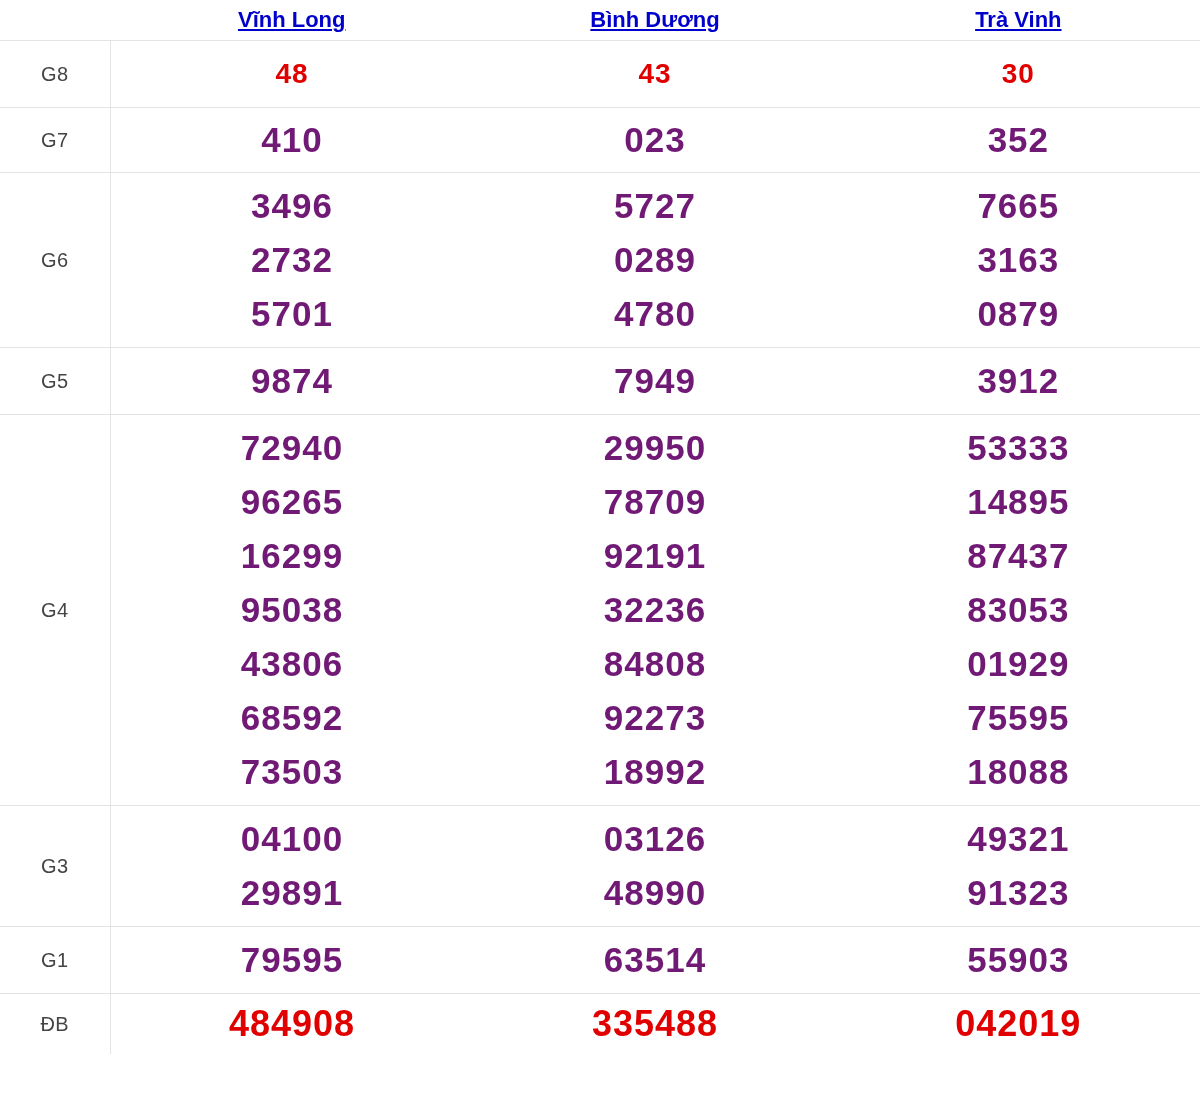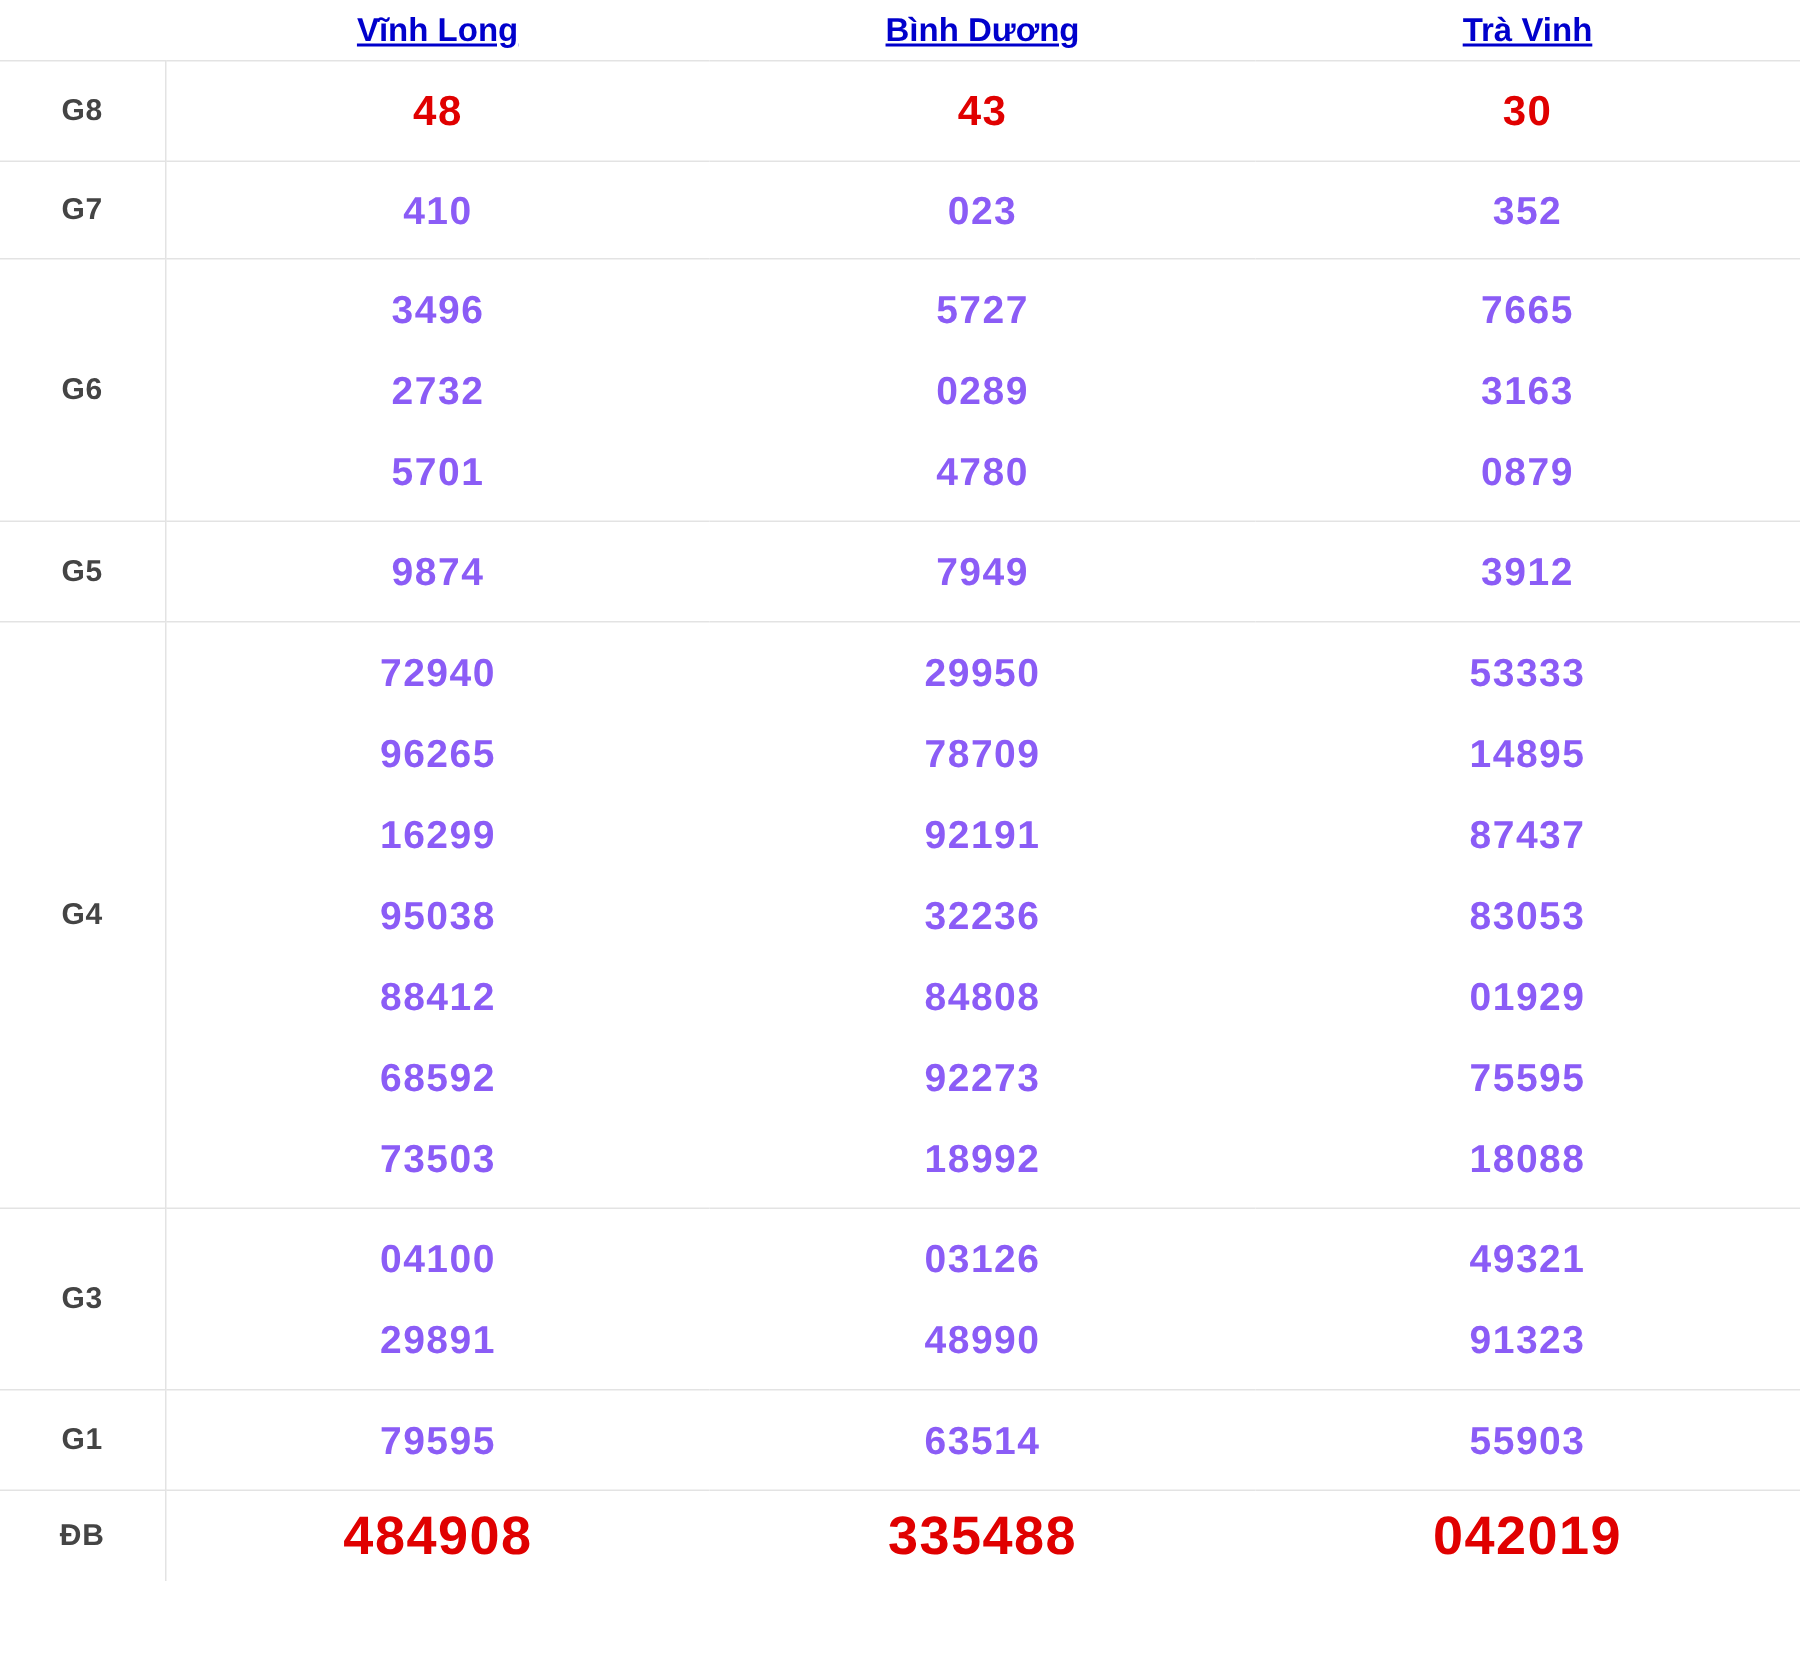--- a/index.html
+++ b/index.html
@@ -46,27 +46,27 @@
     border-top: 1px solid #e3e3e3;
     border-bottom: 1px solid #e3e3e3;
     padding: 0;
     text-align: center;
     vertical-align: middle;
   }
   tbody td.label {
     border-right: 1px solid #e3e3e3;
     font-size: 20px;
     color: #444;
+    font-weight: normal;
+    letter-spacing: 0.5px;
+  }
+  tbody td.nums {
+    font-size: 35px;
     font-weight: bold;
-    letter-spacing: 0.5px;
-  }
-  tbody td.nums {
-    font-size: 26px;
-    font-weight: bold;
-    color: #8b5cf6;
+    color: #701a75;
     line-height: 54px;
     letter-spacing: 1px;
   }
   tbody td.nums .n {
     display: block;
   }
   tbody tr.g8 td.nums,
   tbody tr.db td.nums {
     color: #e00000;
   }
@@ -167,21 +167,21 @@
           <span class="n">3912</span>
         </td>
     </tr>
     <tr class="g4">
       <td class="label">G4</td>
       <td class="nums">
         <span class="n">72940</span>
         <span class="n">96265</span>
         <span class="n">16299</span>
         <span class="n">95038</span>
-        <span class="n">88412</span>
+        <span class="n">43806</span>
         <span class="n">68592</span>
         <span class="n">73503</span>
       </td>
       <td class="nums">
         <span class="n">29950</span>
         <span class="n">78709</span>
         <span class="n">92191</span>
         <span class="n">32236</span>
         <span class="n">84808</span>
         <span class="n">92273</span>

